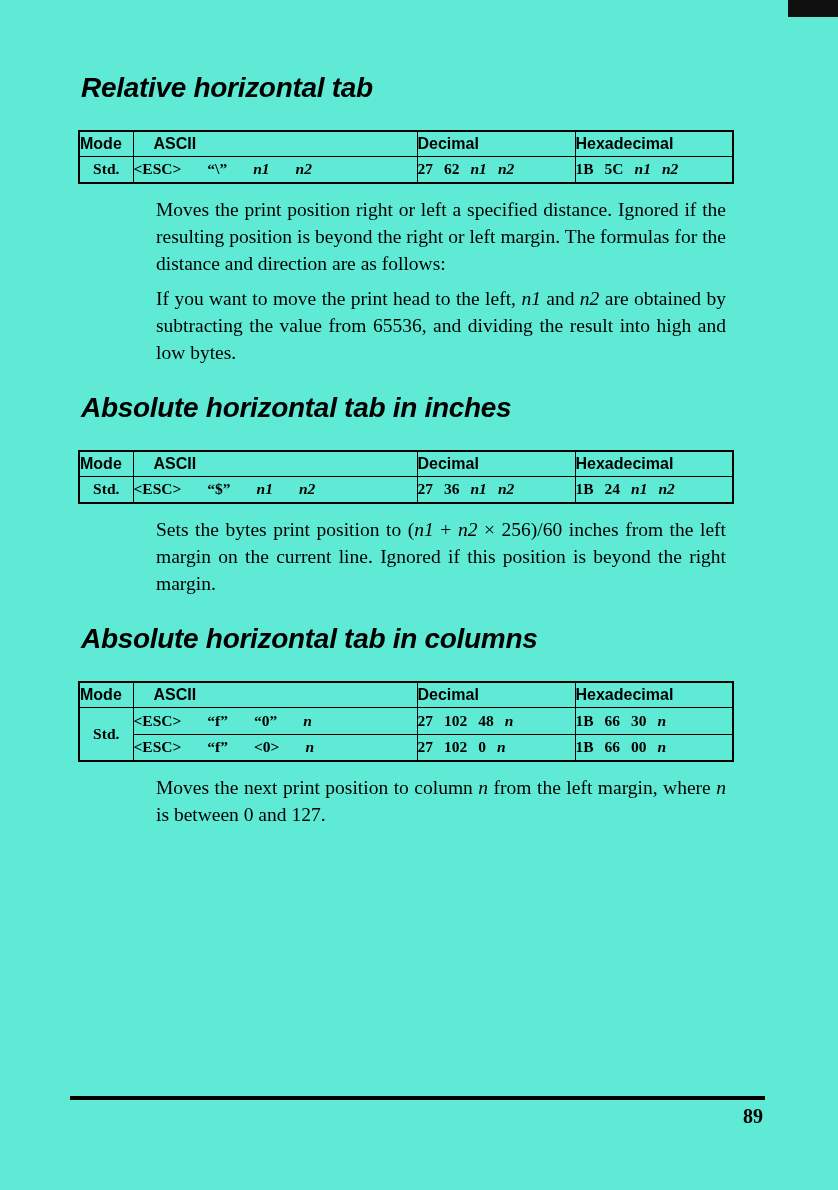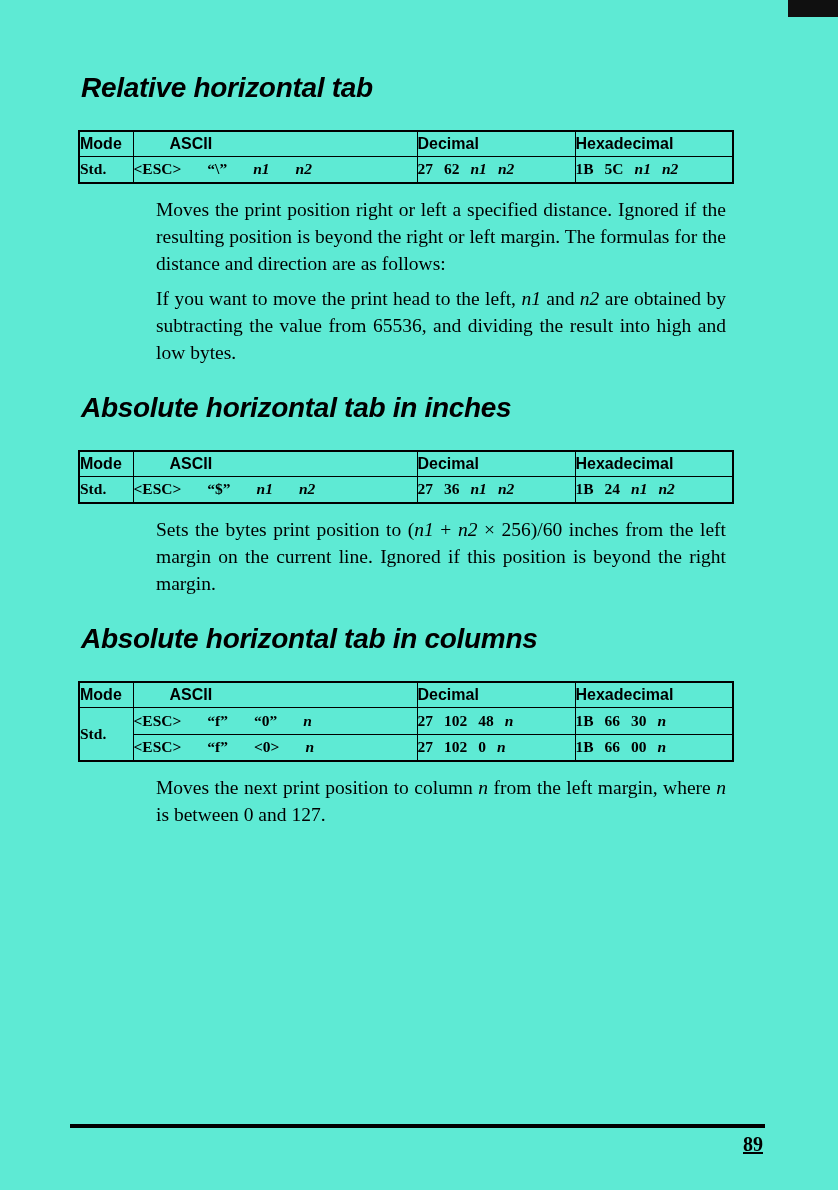--- a/index.html
+++ b/index.html
@@ -40,32 +40,33 @@
   }
   table.cmd th, table.cmd td { border: 1px solid #000; }
   table.cmd th {
     height: 25px;
     font-family: "Liberation Sans", sans-serif;
     font-size: 16px;
     font-weight: 700;
     text-align: left;
     padding: 1px 0;
   }
-  table.cmd th.h-ascii { text-align: left; padding-left: 36px; }
+  table.cmd th.h-ascii { text-align: left; padding-left: 20px; }
   col.col-mode { width: 54px; }
   col.col-ascii { width: 284px; }
   col.col-dec { width: 158px; }
   table.cmd td {
     height: 27px;
     font-size: 15.5px;
     font-weight: 700;
     padding: 1px 0;
     vertical-align: middle;
   }
   td.mode-cell {
+    text-align: center;
     font-weight: 400;
     font-size: 16px;
   }
   td.ascii-cell { padding-left: 10px; }
   td.dec-cell   { padding-left: 16px; }
   td.hex-cell   { padding-left: 12px; }
   td.ascii-cell span { margin-right: 26px; }
   td.dec-cell span, td.hex-cell span { margin-right: 11px; }
   .var { font-style: italic; }
 
@@ -74,23 +75,22 @@
     width: 586px;
     font-size: 19.5px;
     line-height: 27px;
     text-align: justify;
   }
   .body p { margin: 8px; }
 
   .footer {
     position: absolute;
     left: 70px;
-    top: 1124px;
+    top: 1096px;
     width: 695px;
-    text-decoration: underline;
   }
   .footer .rule { border-top: 4px solid #000; height: 0; }
   .footer .pagenum {
     margin-top: 5px;
     text-align: right;
     font-family: "Liberation Serif", serif;
     font-weight: 700;
     font-size: 20px;
     padding-right: 2px;
   }

